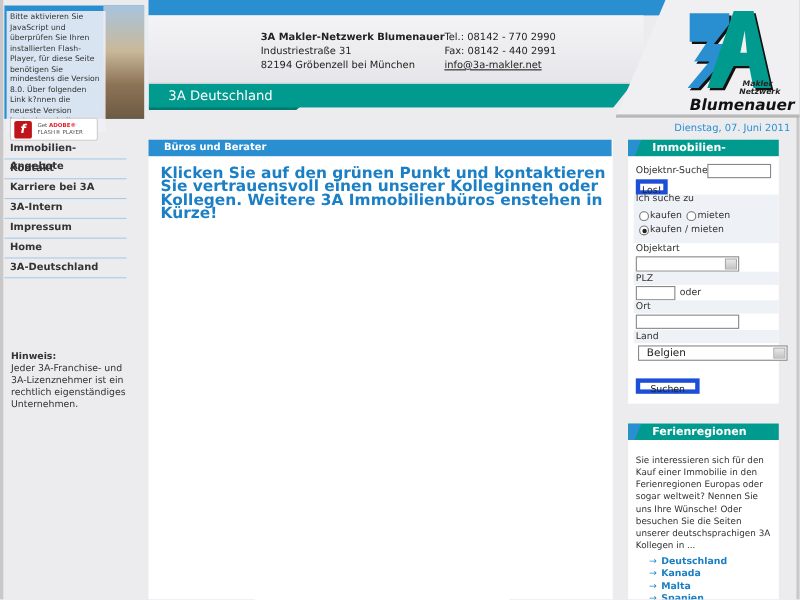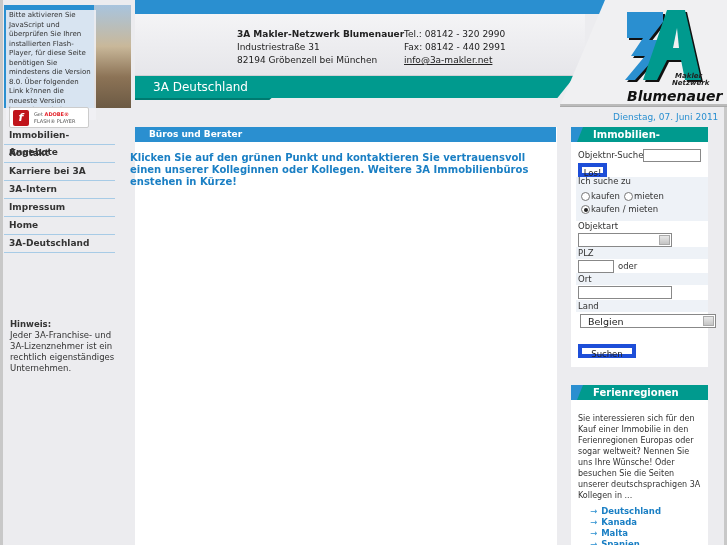--- a/index.html
+++ b/index.html
@@ -109,22 +109,22 @@
   .main {
     position: absolute; left: 135px; top: 127px; width: 422px; height: 418px;
     background: #fff;
   }
   .main-head {
     position: absolute; left: 135px; top: 127px; width: 421px; height: 15px;
     background: #2a8fd0; color: #fff; font-size: 9px; font-weight: bold;
     padding-left: 14px; line-height: 15px;
   }
   .main-text {
-    position: absolute; left: 130px; top: 152px; width: 405px;
-    font-size: 10px; font-weight: bold; color: #1a7fc4; line-height: 12px;
+    position: absolute; left: 146px; top: 152px; width: 405px;
+    font-size: 14px; font-weight: bold; color: #1a7fc4; line-height: 12px;
   }
 
   
   .box-white { position: absolute; background: #fff; }
   .box-head {
     position: absolute; height: 15px; background: #009a8e; color: #fff;
     font-size: 10px; font-weight: bold; line-height: 15px; padding-left: 22px;
     overflow: hidden;
   }
   .box-head .slant {
@@ -176,21 +176,21 @@
     </div>
   </div>
 
   <div class="header-band"></div>
   <div class="addr">
     <div class="name">3A Makler-Netzwerk Blumenauer</div>
     <div>Industriestraße 31</div>
     <div>82194 Gröbenzell bei München</div>
   </div>
   <div class="contact">
-    <div>Tel.: 08142 - 320 2990</div>
+    <div>Tel.: 08142 - 770 2990</div>
     <div>Fax: 08142 - 440 2991</div>
     <a href="#">info@3a-makler.net</a>
   </div>
 
   <div class="teal-strip-low"></div>
   <div class="teal-strip">
     <span>3A Deutschland</span>
   </div>
 
   <div class="logo-shadow"></div>

